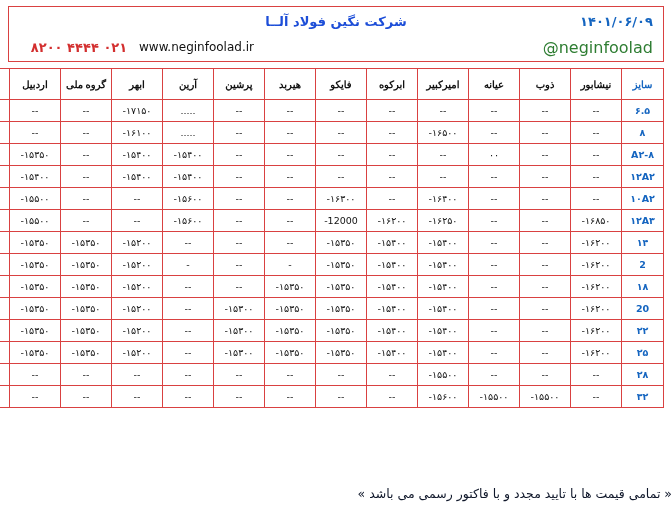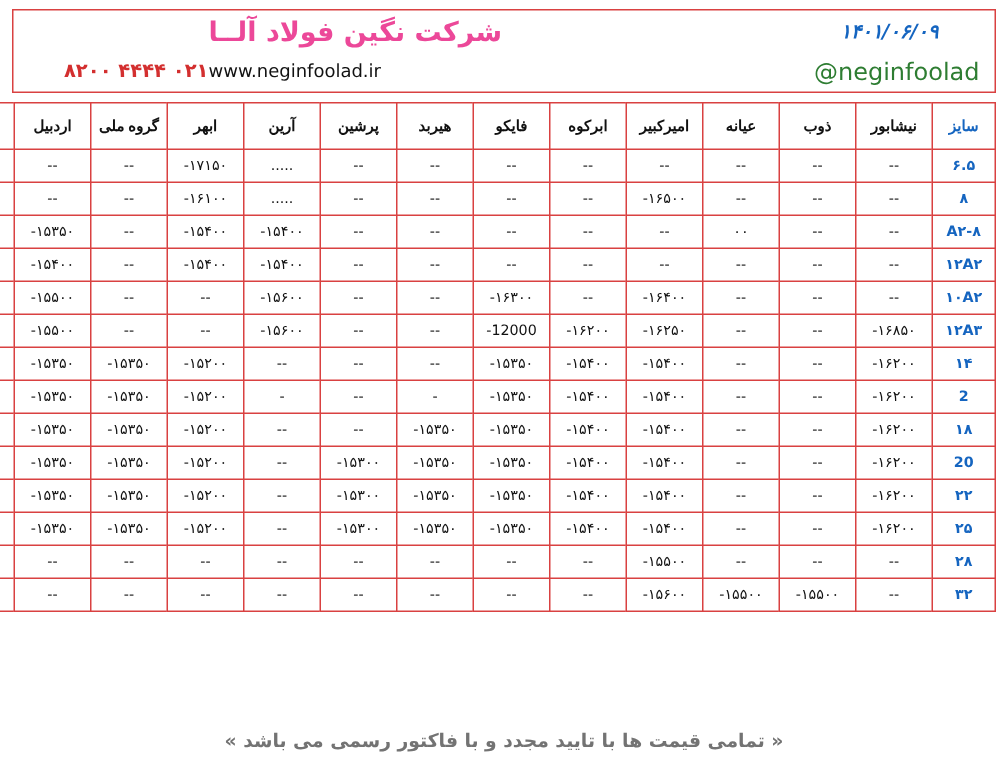--- a/index.html
+++ b/index.html
@@ -38,30 +38,29 @@
     align-items: center;
     justify-content: space-between;
     height: 26px;
   }
   .hdr-date {
     color: #1565c0;
     font-size: 13px;
     font-weight: bold;
     direction: ltr;
     min-width: 120px;
-    text-align: center;
-    font-style: italic;
+    text-align: right;
   }
   .hdr-title {
-    color: #ec4899;
-    font-size: 18px;
+    color: #1d4ed8;
+    font-size: 13px;
     font-weight: bold;
     letter-spacing: 1px;
     flex: 1;
-    text-align: left;
+    text-align: center;
   }
   .hdr-spacer {
     min-width: 120px;
   }
   .hdr-insta {
     color: #2e7d32;
     font-size: 16px;
     direction: ltr;
     min-width: 120px;
     text-align: right;
@@ -71,21 +70,21 @@
     font-size: 12px;
     direction: ltr;
     flex: 1;
   }
   .hdr-phone {
     color: #d32f2f;
     font-size: 13px;
     font-weight: bold;
     direction: rtl;
     min-width: 120px;
-    text-align: right;
+    text-align: center;
   }
 
   
   .table-wrap {
     margin-top: 6px;
   }
   table.price {
     border-collapse: collapse;
     width: 656px;
     table-layout: fixed;
@@ -120,24 +119,23 @@
   col.c-size { width: 42px; }
   col.c-mid  { width: 51px; }
   col.c-last { width: 55px; }
 
   
   .footer {
     position: absolute;
     left: 0;
     right: 0;
     bottom: 8px;
-    text-align: center;
-    color: #737373;
+    color: #0f172a;
     font-size: 12.5px;
-    font-weight: bold;
+    font-weight: normal;
   }
 </style>
 </head>
 <body>
 
 <div class="page">
 
   <div class="header">
     <div class="hdr-row">
       <div class="hdr-date">۱۴۰۱/۰۶/۰۹</div>

